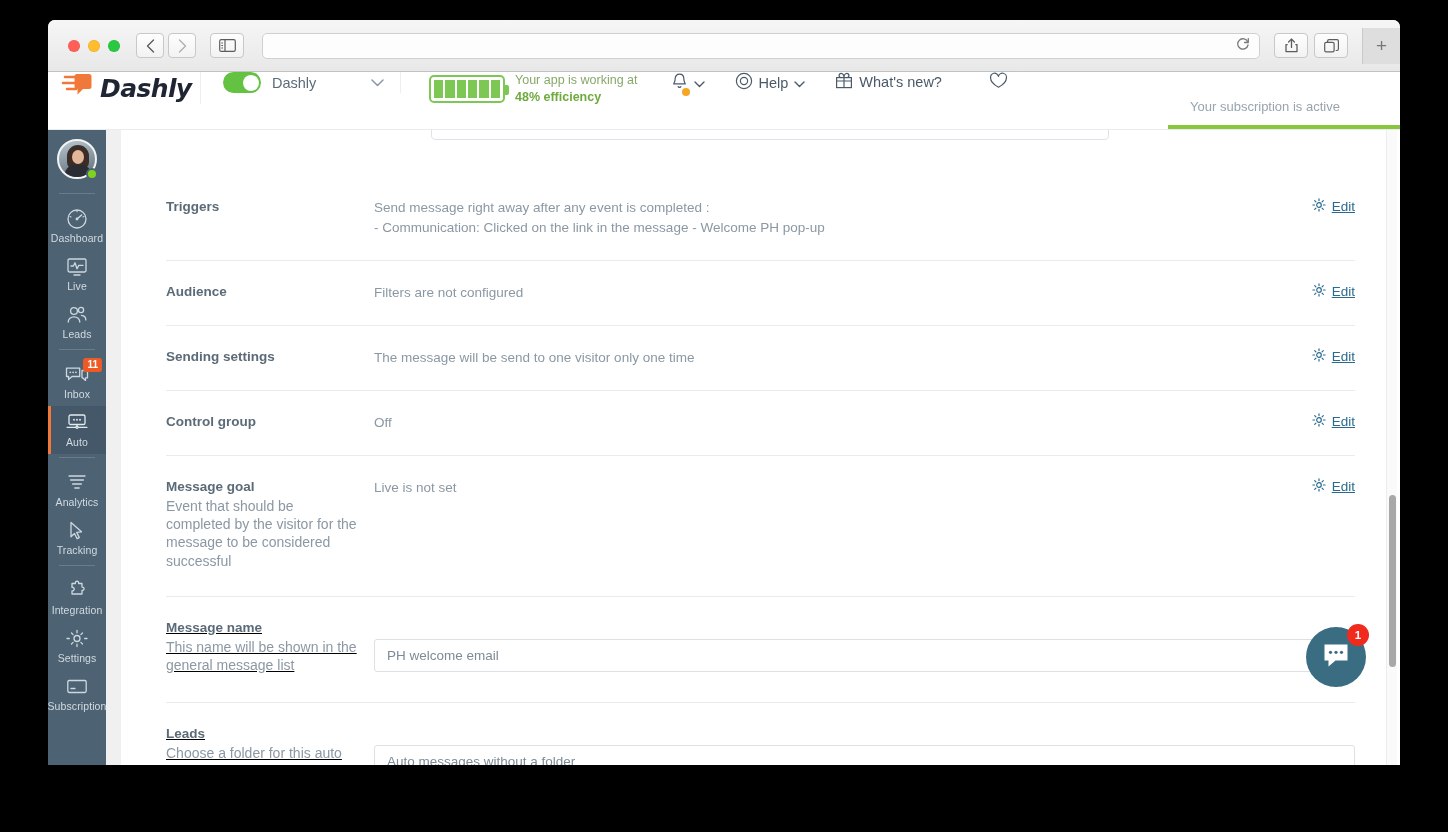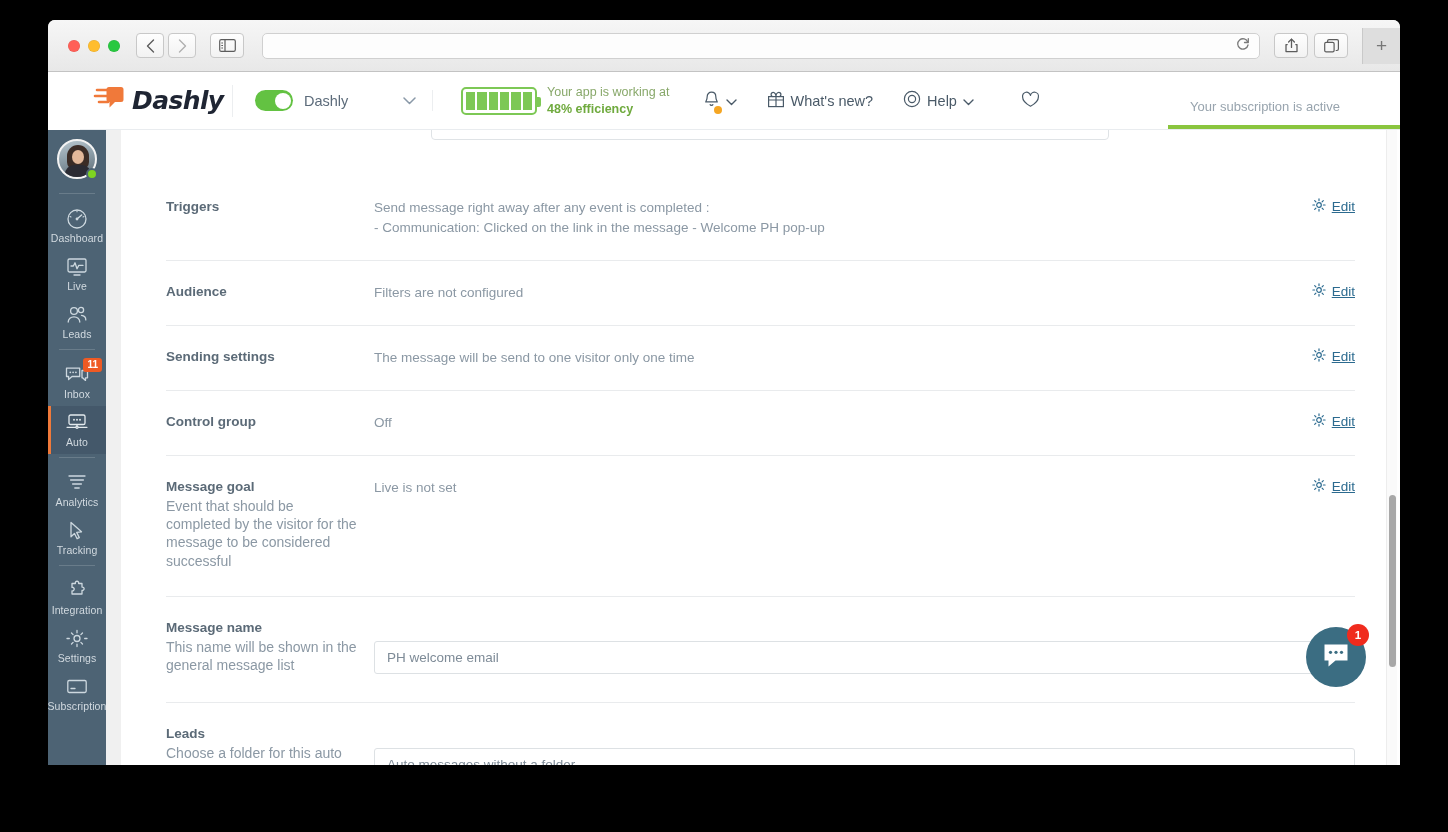--- a/index.html
+++ b/index.html
@@ -61,23 +61,22 @@
     border-left: 1px solid #c9c9c9;
     display: flex; align-items: center; justify-content: center;
     color: #777; font-size: 19px; font-weight: 300;
     margin-left: 8px; margin-right: -10px;
   }
 
   
   .app-header {
     height: 58px; background: #fff;
     border-bottom: 1px solid #e9ecef;
-    display: flex; align-items: center;
+    display: flex; align-items: flex-start;
     position: relative;
-    margin-left: 32px;
   }
   .logo-zone {
     width: 153px; display: flex; align-items: center;
     padding-left: 13px; border-right: 1px solid #eceef0;
   }
   .logo-mark { margin-right: 7px; flex-shrink: 0; }
   .logo-text {
     font-size: 25px; font-weight: bold; font-style: italic;
     color: #1f2533; letter-spacing: -0.6px;
     font-family: "DejaVu Sans", sans-serif;
@@ -227,21 +226,21 @@
   .edit-link .txt { text-decoration: underline; }
 
   .field-input {
     width: 100%; height: 33px;
     border: 1px solid #dde1e4; border-radius: 3px;
     background: #fff; padding: 0 12px;
     font-size: 13.5px; color: #7e8b97;
     font-family: "Liberation Sans", sans-serif;
     outline: none;
   }
-  .row.field { align-items: flex-end; }
+  .row.field { align-items: flex-start; text-decoration: underline; }
   .row.field .row-value { padding-top: 0; margin-top: 20px; }
 
   
   .chat-fab {
     position: absolute; right: 34px; bottom: 78px;
     width: 60px; height: 60px; border-radius: 50%;
     background: #3b6d82;
     display: flex; align-items: center; justify-content: center;
     cursor: pointer;
   }
@@ -369,43 +368,43 @@
       <span class="bell-dot"></span>
       <span>
         <svg width="11" height="7" viewBox="0 0 11 7">
             <path d="M1 1l4.5 4.5L10 1" stroke="#4a5a68" stroke-width="1.4" fill="none" stroke-linecap="round" stroke-linejoin="round"></path>
           </svg>
       </span>
     </div>
 
     <div class="hdr-item">
       <span>
+        <svg width="18" height="18" viewBox="0 0 18 18">
+            <circle cx="9" cy="9" r="7.6" stroke="#4a5a68" stroke-width="1.2" fill="none"></circle>
+            <circle cx="9" cy="9" r="3.6" stroke="#4a5a68" stroke-width="1.2" fill="none"></circle>
+          </svg>
+      </span>
+      <span>Help</span>
+      <span>
+        <svg width="11" height="7" viewBox="0 0 11 7">
+            <path d="M1 1l4.5 4.5L10 1" stroke="#4a5a68" stroke-width="1.4" fill="none" stroke-linecap="round" stroke-linejoin="round"></path>
+          </svg>
+      </span>
+    </div>
+
+    <div class="hdr-item">
+      <span>
         <svg width="18" height="17" viewBox="0 0 18 17">
             <rect x="1.6" y="5.6" width="14.8" height="10" stroke="#4a5a68" stroke-width="1.2" fill="none"></rect>
             <line x1="1.6" y1="9" x2="16.4" y2="9" stroke="#4a5a68" stroke-width="1.2"></line>
             <line x1="9" y1="5.6" x2="9" y2="15.6" stroke="#4a5a68" stroke-width="1.2"></line>
             <path d="M9 5.6C9 3.4 7.8 1.4 6.2 1.4a1.9 1.9 0 0 0 0 4.2M9 5.6c0-2.2 1.2-4.2 2.8-4.2a1.9 1.9 0 0 1 0 4.2" stroke="#4a5a68" stroke-width="1.2" fill="none"></path>
           </svg>
       </span>
       <span>What's new?</span>
-    </div>
-
-    <div class="hdr-item">
-      <span>
-        <svg width="18" height="18" viewBox="0 0 18 18">
-            <circle cx="9" cy="9" r="7.6" stroke="#4a5a68" stroke-width="1.2" fill="none"></circle>
-            <circle cx="9" cy="9" r="3.6" stroke="#4a5a68" stroke-width="1.2" fill="none"></circle>
-          </svg>
-      </span>
-      <span>Help</span>
-      <span>
-        <svg width="11" height="7" viewBox="0 0 11 7">
-            <path d="M1 1l4.5 4.5L10 1" stroke="#4a5a68" stroke-width="1.4" fill="none" stroke-linecap="round" stroke-linejoin="round"></path>
-          </svg>
-      </span>
     </div>
 
     <div class="hdr-sep"></div>
 
     <div class="hdr-item">
       <span>
         <svg width="19" height="17" viewBox="0 0 19 17">
             <path d="M9.5 15.2S1.6 10.8 1.6 5.9a3.9 3.9 0 0 1 7.9-1.4 3.9 3.9 0 0 1 7.9 1.4c0 4.9-7.9 9.3-7.9 9.3z" stroke="#4a5a68" stroke-width="1.2" fill="none" stroke-linejoin="round"></path>
           </svg>
       </span>

